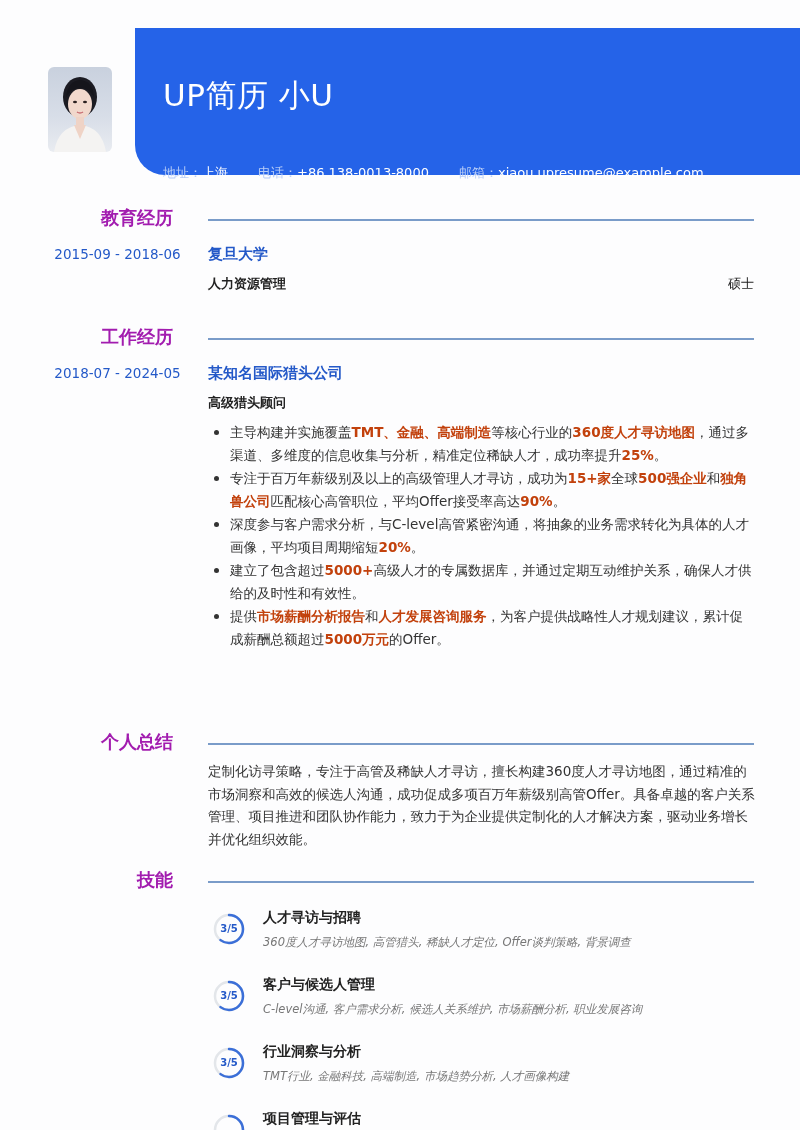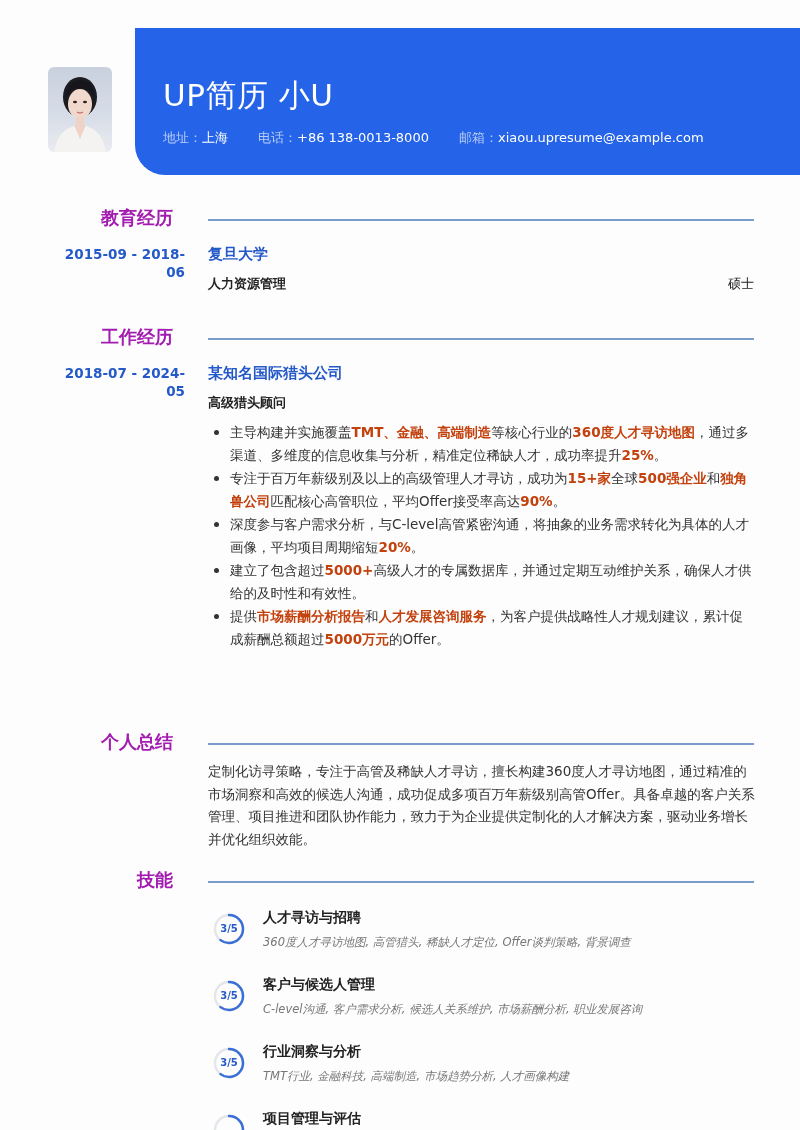--- a/index.html
+++ b/index.html
@@ -17,35 +17,35 @@
   }
   .avatar svg { display: block; }
   .name {
     position: absolute; left: 163px; top: 75px; color: #fff;
     font-size: 31px; font-weight: 500; letter-spacing: 0.5px; line-height: 40px;
   }
   .contacts {
     position: absolute; left: 163px; top: 129px; color: #fff; font-size: 13px; line-height: 18px;
     display: flex; gap: 0;
   }
-  .contact { display: flex; margin-right: 30px; }
+  .contact { display: flex; margin-right: 30px; margin-top: 35px; }
   .contact .lbl { color: #b8cdf7; }
   .contact .val { color: #ffffff; }
 
   .section-title {
     position: absolute; right: 627px; width: 140px; text-align: right;
     font-size: 18px; font-weight: 600; color: #a21caf; line-height: 22px;
   }
   .section-rule {
     position: absolute; left: 208px; width: 546px; height: 1.5px; background: #7a9cc9;
   }
 
   .date {
-    position: absolute; left: 50px; width: 135px; text-align: right;
-    font-size: 13.5px; font-weight: 700; color: #2459c8; line-height: 18px;
+    position: absolute; left: 50px; width: 135px; text-align: center;
+    font-size: 13.5px; font-weight: 400; color: #2459c8; line-height: 18px;
   }
   .org { position: absolute; left: 208px; font-size: 15px; font-weight: 600; color: #2459c8; line-height: 20px; }
   .sub { position: absolute; left: 208px; font-size: 13px; font-weight: 600; color: #222; line-height: 18px; }
   .degree { position: absolute; right: 46px; font-size: 13px; color: #222; line-height: 18px; }
 
   .bullets { position: absolute; left: 208px; top: 421px; width: 548px; list-style: none; }
   .bullets li {
     position: relative; padding-left: 22px; font-size: 13.5px; line-height: 22.5px; color: #333;
     margin-bottom: 1px;
   }

